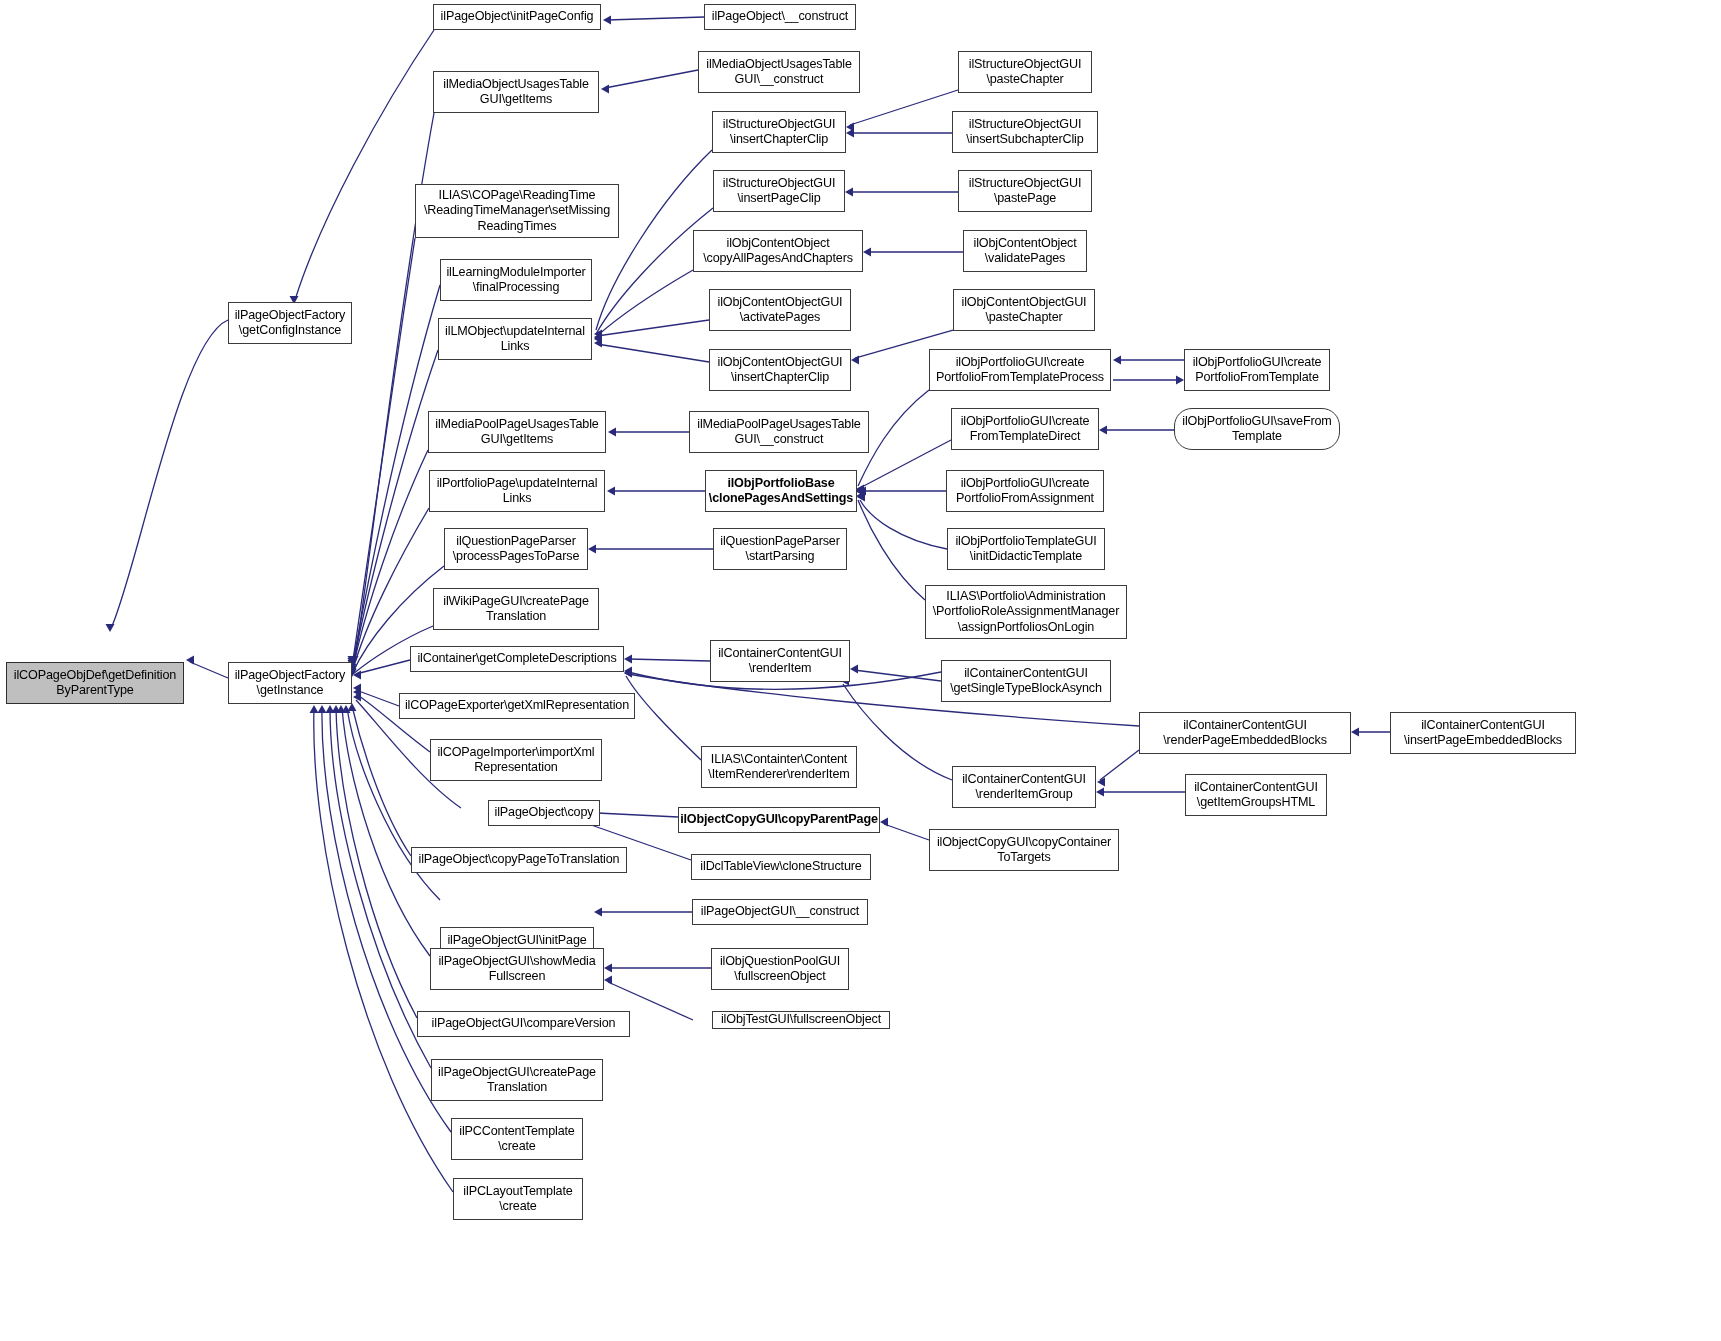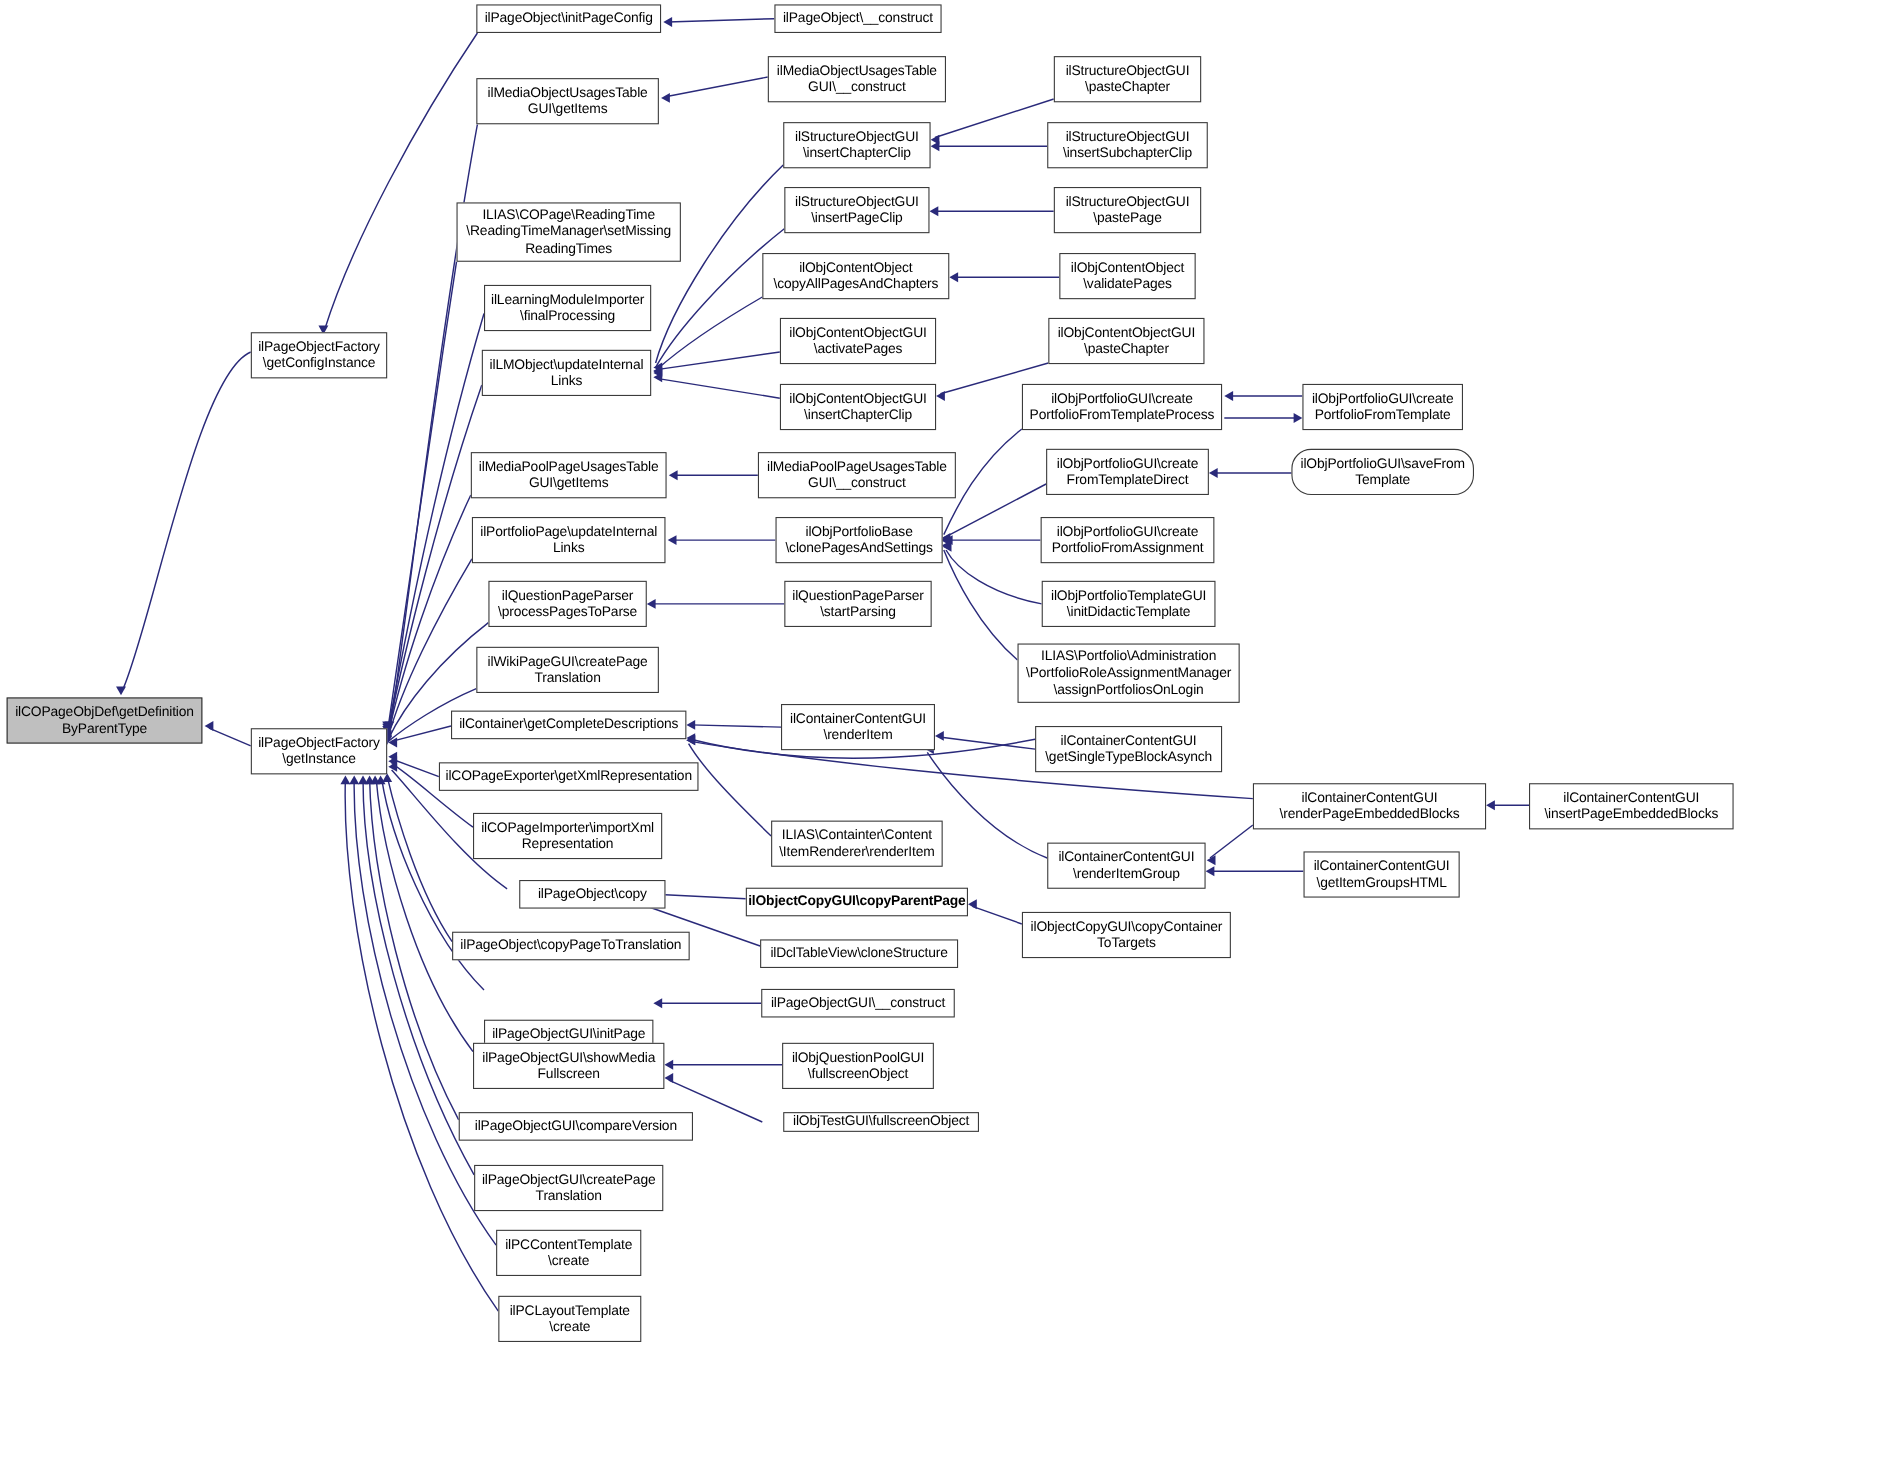--- a/index.html
+++ b/index.html
@@ -37,20 +37,21 @@
     text-align: center;
     font-size: 12.6px;
     line-height: 15.2px;
     letter-spacing: -0.15px;
     white-space: pre-line;
     padding: 0 3px;
   }
   .node.root {
     background: #bfbfbf;
     border-color: #2e2e2e;
+    margin-top: 28px;
   }
 </style>
 </head>
 <body>
 
 <div id="canvas">
   <svg id="edges" viewBox="0 0 1721 1341" xmlns="http://www.w3.org/2000/svg">
       <path d="M 228,320 C 180,340 140,560 112,626" fill="none" stroke="#2a2a7a" stroke-width="1.3"></path>
       <polygon points="105.5,624 110,632 114.5,624" fill="#2a2a7a"></polygon>
       <path d="M 228,678 L 190,662" fill="none" stroke="#2a2a7a" stroke-width="1.3"></path>
@@ -193,21 +194,21 @@
     <div class="node" style="left: 429px; top: 470px; width: 176px; height: 42px;">ilPortfolioPage\updateInternal
 Links</div>
     <div class="node" style="left: 444px; top: 528px; width: 144px; height: 42px;">ilQuestionPageParser
 \processPagesToParse</div>
     <div class="node" style="left: 433px; top: 588px; width: 166px; height: 42px;">ilWikiPageGUI\createPage
 Translation</div>
     <div class="node" style="left: 410px; top: 646px; width: 214px; height: 26px;">ilContainer\getCompleteDescriptions</div>
     <div class="node" style="left: 399px; top: 693px; width: 236px; height: 26px;">ilCOPageExporter\getXmlRepresentation</div>
     <div class="node" style="left: 430px; top: 739px; width: 172px; height: 42px;">ilCOPageImporter\importXml
 Representation</div>
-    <div class="node" style="left: 472px; top: 800px; width: 133px; height: 26px; text-align: center;">ilPageObject\copy</div>
+    <div class="node" style="left: 488px; top: 800px; width: 112px; height: 26px; text-align: center;">ilPageObject\copy</div>
     <div class="node" style="left: 411px; top: 847px; width: 216px; height: 26px;">ilPageObject\copyPageToTranslation</div>
     <div class="node" style="left: 440px; top: 893px; width: 154px; height: 42px; margin-top: 34px;">ilPageObjectGUI\initPage
 Object</div>
     <div class="node" style="left: 430px; top: 948px; width: 174px; height: 42px;">ilPageObjectGUI\showMedia
 Fullscreen</div>
     <div class="node" style="left: 417px; top: 1011px; width: 213px; height: 26px;">ilPageObjectGUI\compareVersion</div>
     <div class="node" style="left: 431px; top: 1059px; width: 172px; height: 42px;">ilPageObjectGUI\createPage
 Translation</div>
     <div class="node" style="left: 451px; top: 1118px; width: 132px; height: 42px;">ilPCContentTemplate
 \create</div>
@@ -221,21 +222,21 @@
     <div class="node" style="left: 713px; top: 170px; width: 132px; height: 42px;">ilStructureObjectGUI
 \insertPageClip</div>
     <div class="node" style="left: 693px; top: 230px; width: 170px; height: 42px;">ilObjContentObject
 \copyAllPagesAndChapters</div>
     <div class="node" style="left: 709px; top: 289px; width: 142px; height: 42px;">ilObjContentObjectGUI
 \activatePages</div>
     <div class="node" style="left: 709px; top: 349px; width: 142px; height: 42px;">ilObjContentObjectGUI
 \insertChapterClip</div>
     <div class="node" style="left: 689px; top: 411px; width: 180px; height: 42px;">ilMediaPoolPageUsagesTable
 GUI\__construct</div>
-    <div class="node" style="left: 705px; top: 470px; width: 152px; height: 42px;">ilObjPortfolioBase
+    <div class="node" style="left: 705px; top: 470px; width: 152px; height: 42px; font-weight: bold;">ilObjPortfolioBase
 \clonePagesAndSettings</div>
     <div class="node" style="left: 713px; top: 528px; width: 134px; height: 42px;">ilQuestionPageParser
 \startParsing</div>
     <div class="node" style="left: 710px; top: 640px; width: 140px; height: 42px;">ilContainerContentGUI
 \renderItem</div>
     <div class="node" style="left: 701px; top: 746px; width: 156px; height: 42px;">ILIAS\Containter\Content
 \ItemRenderer\renderItem</div>
     <div class="node" style="left: 678px; top: 807px; width: 202px; height: 26px; font-weight: bold;">ilObjectCopyGUI\copyParentPage</div>
     <div class="node" style="left: 691px; top: 854px; width: 180px; height: 26px;">ilDclTableView\cloneStructure</div>
     <div class="node" style="left: 692px; top: 899px; width: 176px; height: 26px;">ilPageObjectGUI\__construct</div>

